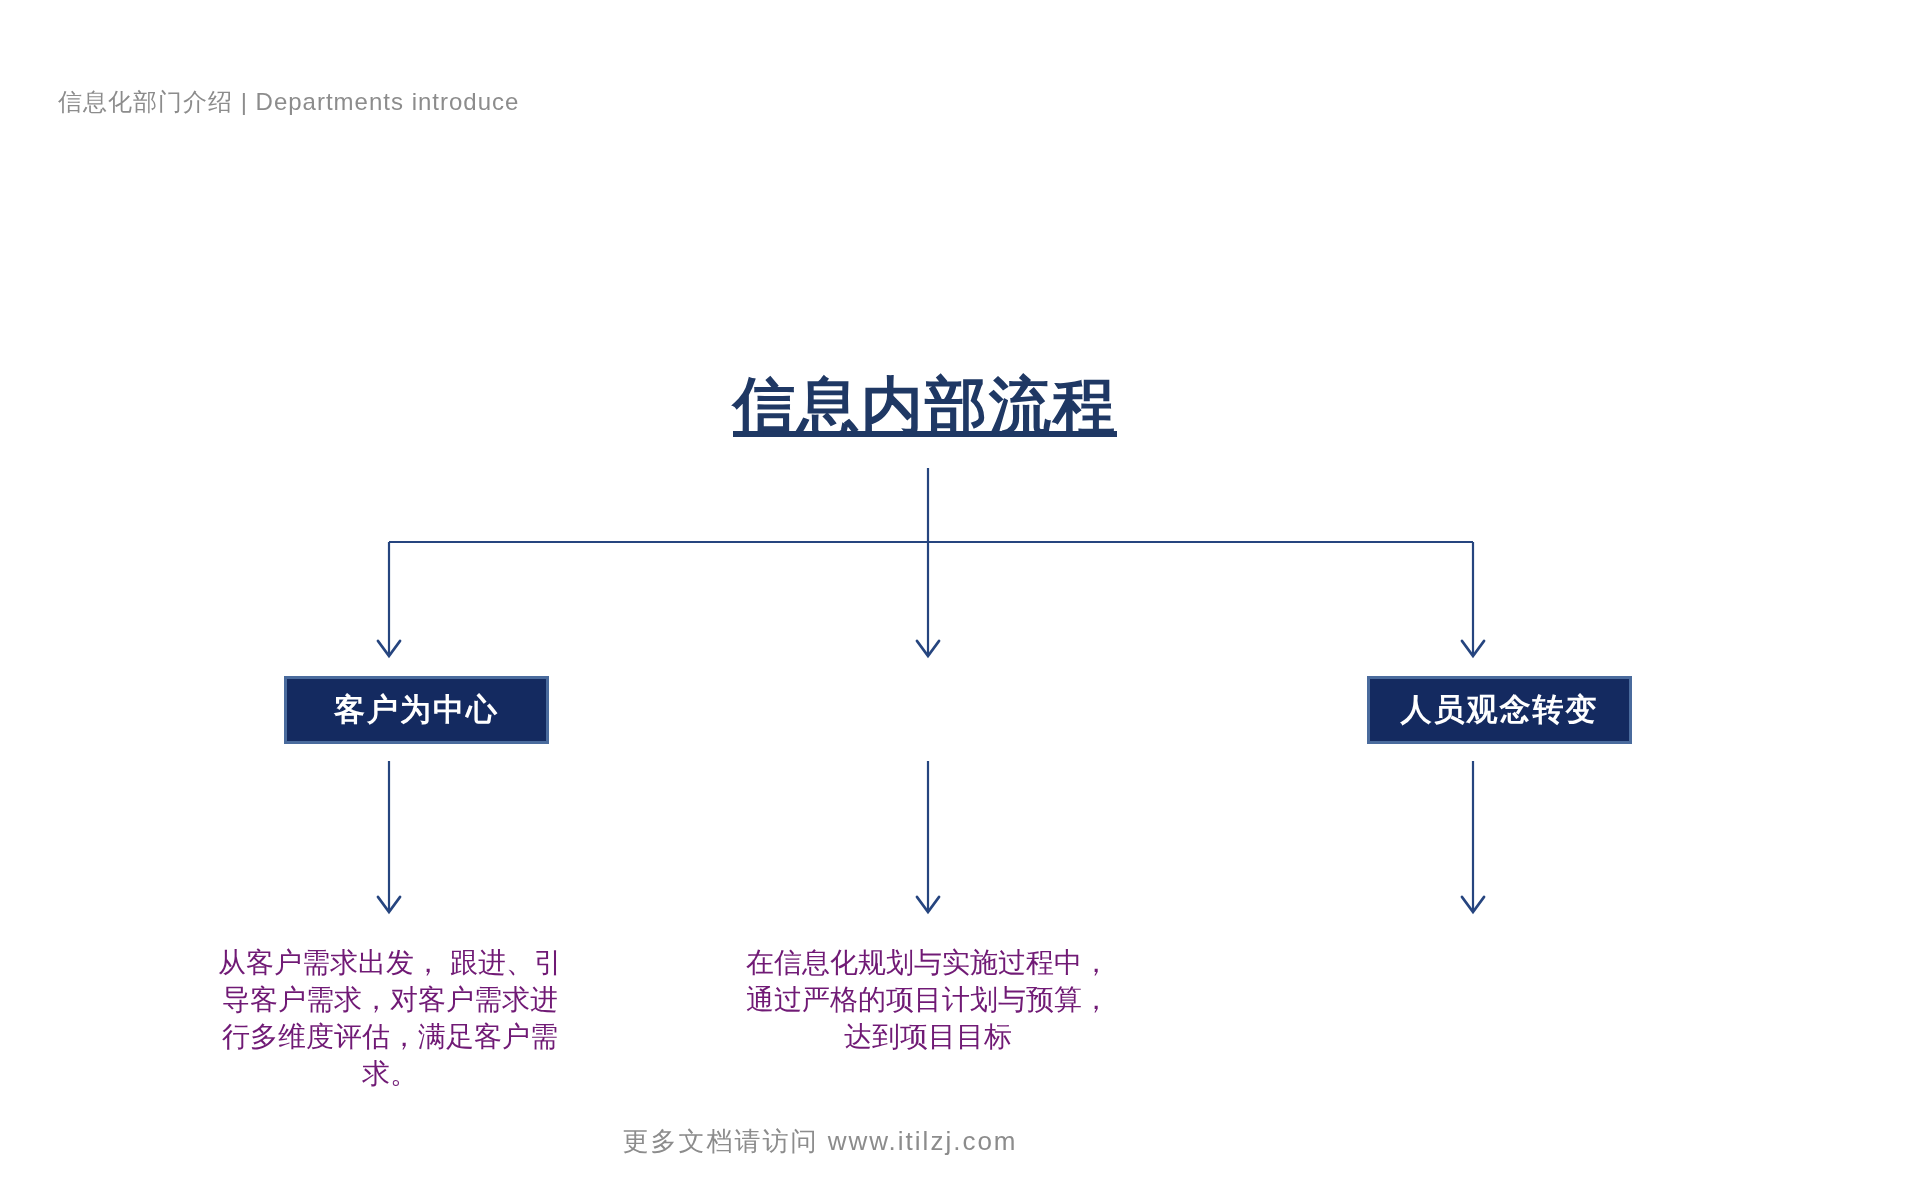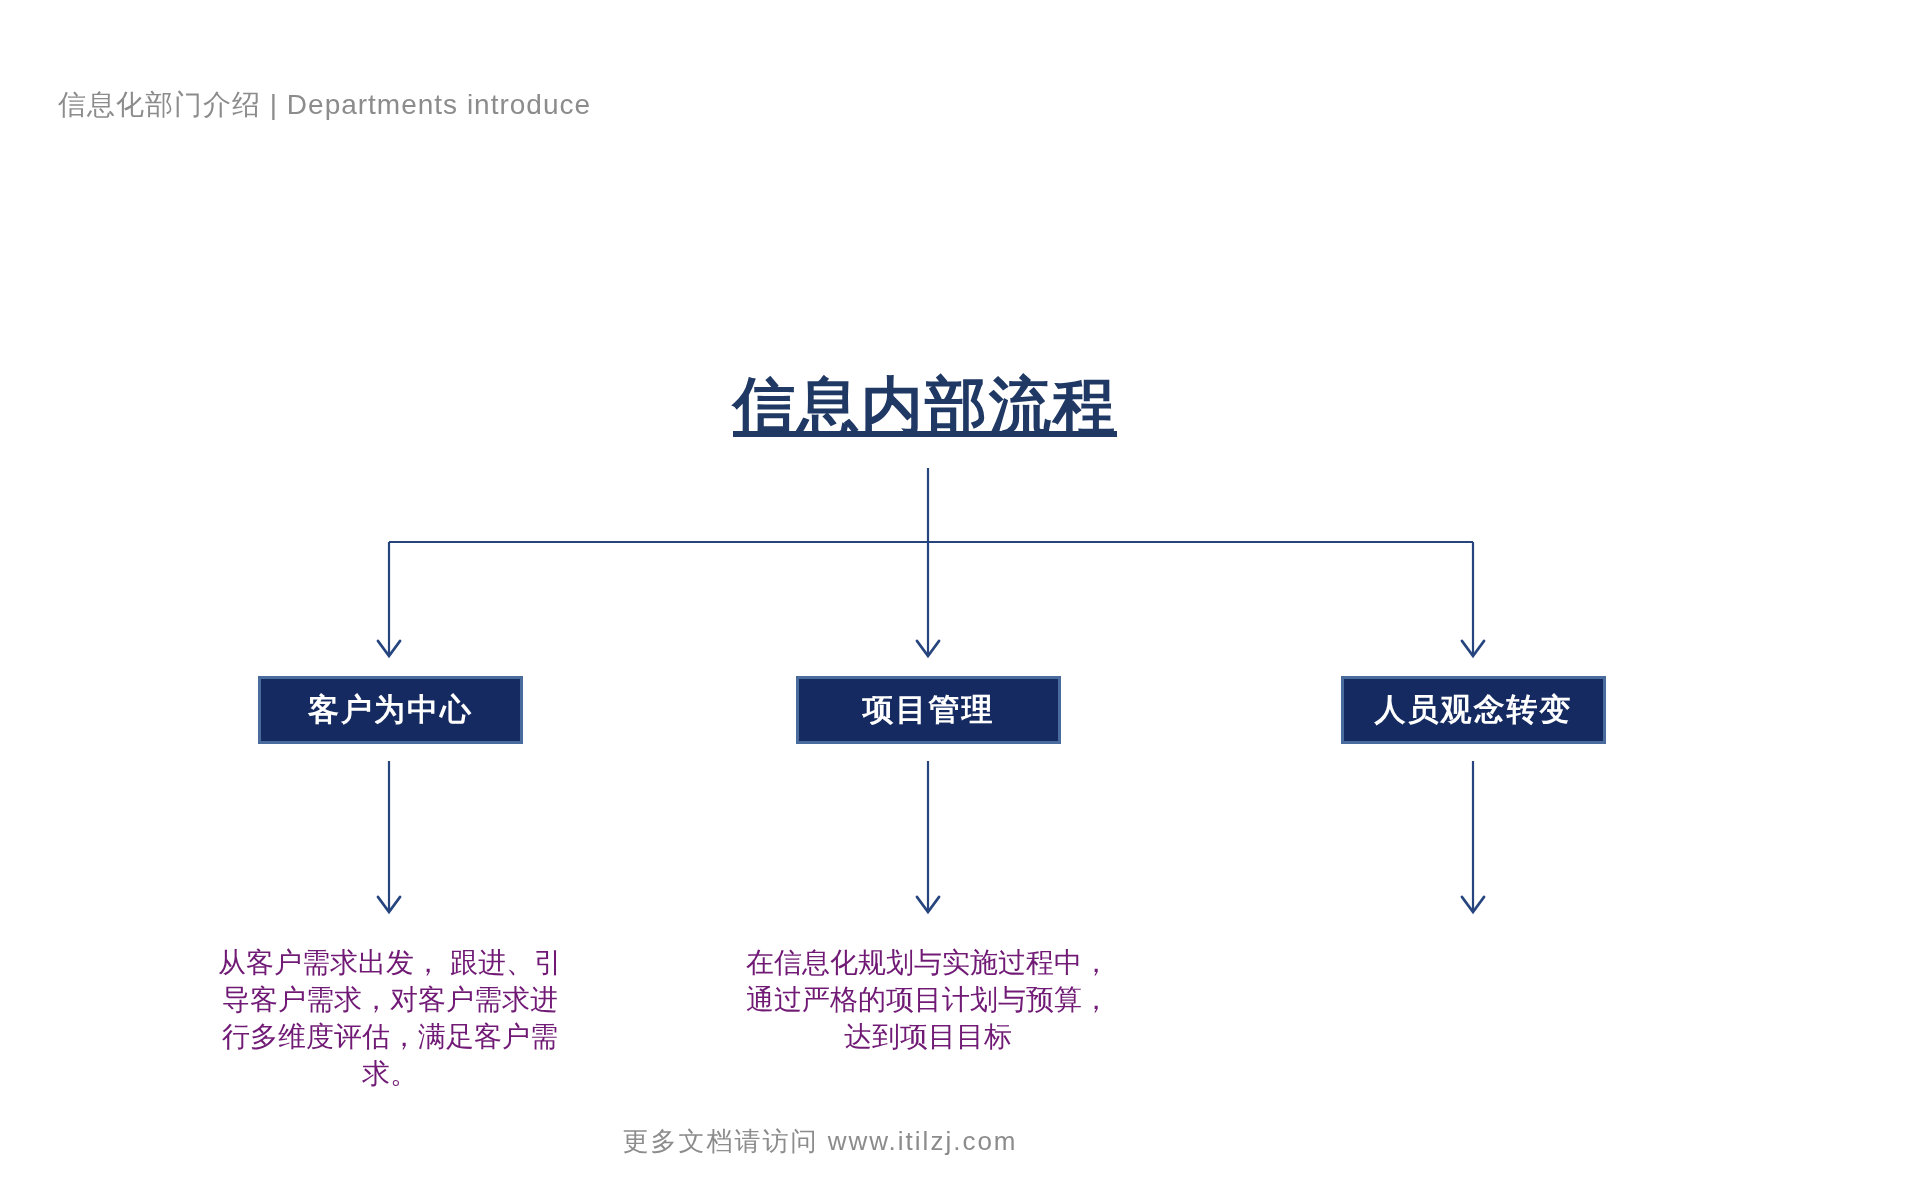--- a/index.html
+++ b/index.html
@@ -3,36 +3,36 @@
 <meta charset="utf-8">
 <style>
   * { margin: 0; padding: 0; box-sizing: border-box; }
   html, body { width: 1920px; height: 1200px; background: #ffffff; overflow: hidden; }
   body { font-family: "Liberation Sans", "DejaVu Sans", sans-serif; position: relative; }
 
   .slide { position: absolute; inset: 0; background: #ffffff; }
 
   .header {
     position: absolute; left: 58px; top: 86px;
-    font-size: 28px; color: #8C8C8C; letter-spacing: 1px;
+    font-size: 24px; color: #8C8C8C; letter-spacing: 1px;
     white-space: nowrap;
   }
 
   .title {
     position: absolute; left: 425px; top: 364px; width: 1000px;
     text-align: center; font-size: 62px; font-weight: 700;
     color: #1F3864; letter-spacing: 2px; white-space: nowrap; text-decoration: underline;
   }
 
   .connectors { position: absolute; left: 0; top: 0; width: 1920px; height: 1200px; }
 
   .node-box {
     position: absolute; top: 676px; width: 265px; height: 68px;
     background: #142A60; border: 3px solid #4A6B9D;
-    display: flex; align-items: center; justify-content: center;
+    display: flex; align-items: center; justify-content: center; margin-left: 26px;
   }
   .node-box span {
     color: #ffffff; font-size: 31px; font-weight: 700; letter-spacing: 2px;
     white-space: nowrap;
   }
   .node-box.pos-0 { left: 258px; }
   .node-box.pos-1 { left: 796px; }
   .node-box.pos-2 { left: 1341px; }
 
   .desc {
@@ -76,23 +76,20 @@
     <line x1="1473" y1="761" x2="1473" y2="910" stroke="#26457F" stroke-width="2.2"></line>
 
     <path d="M378 897 L389 912 L400 897" stroke="#26457F" stroke-width="2.8" stroke-linecap="round"></path>
     <path d="M917 897 L928 912 L939 897" stroke="#26457F" stroke-width="2.8" stroke-linecap="round"></path>
     <path d="M1462 897 L1473 912 L1484 897" stroke="#26457F" stroke-width="2.8" stroke-linecap="round"></path>
   </svg>
 
   <div class="node-box pos-0">
     <span>客户为中心</span>
   </div>
-  <div class="node-box pos-1">
-    <span>项目管理</span>
-  </div>
   <div class="node-box pos-2">
     <span>人员观念转变</span>
   </div>
 
   <div class="desc pos-0">从客户需求出发， 跟进、引
 导客户需求，对客户需求进
 行多维度评估，满足客户需
 求。</div>
   <div class="desc pos-1">在信息化规划与实施过程中，
 通过严格的项目计划与预算，

